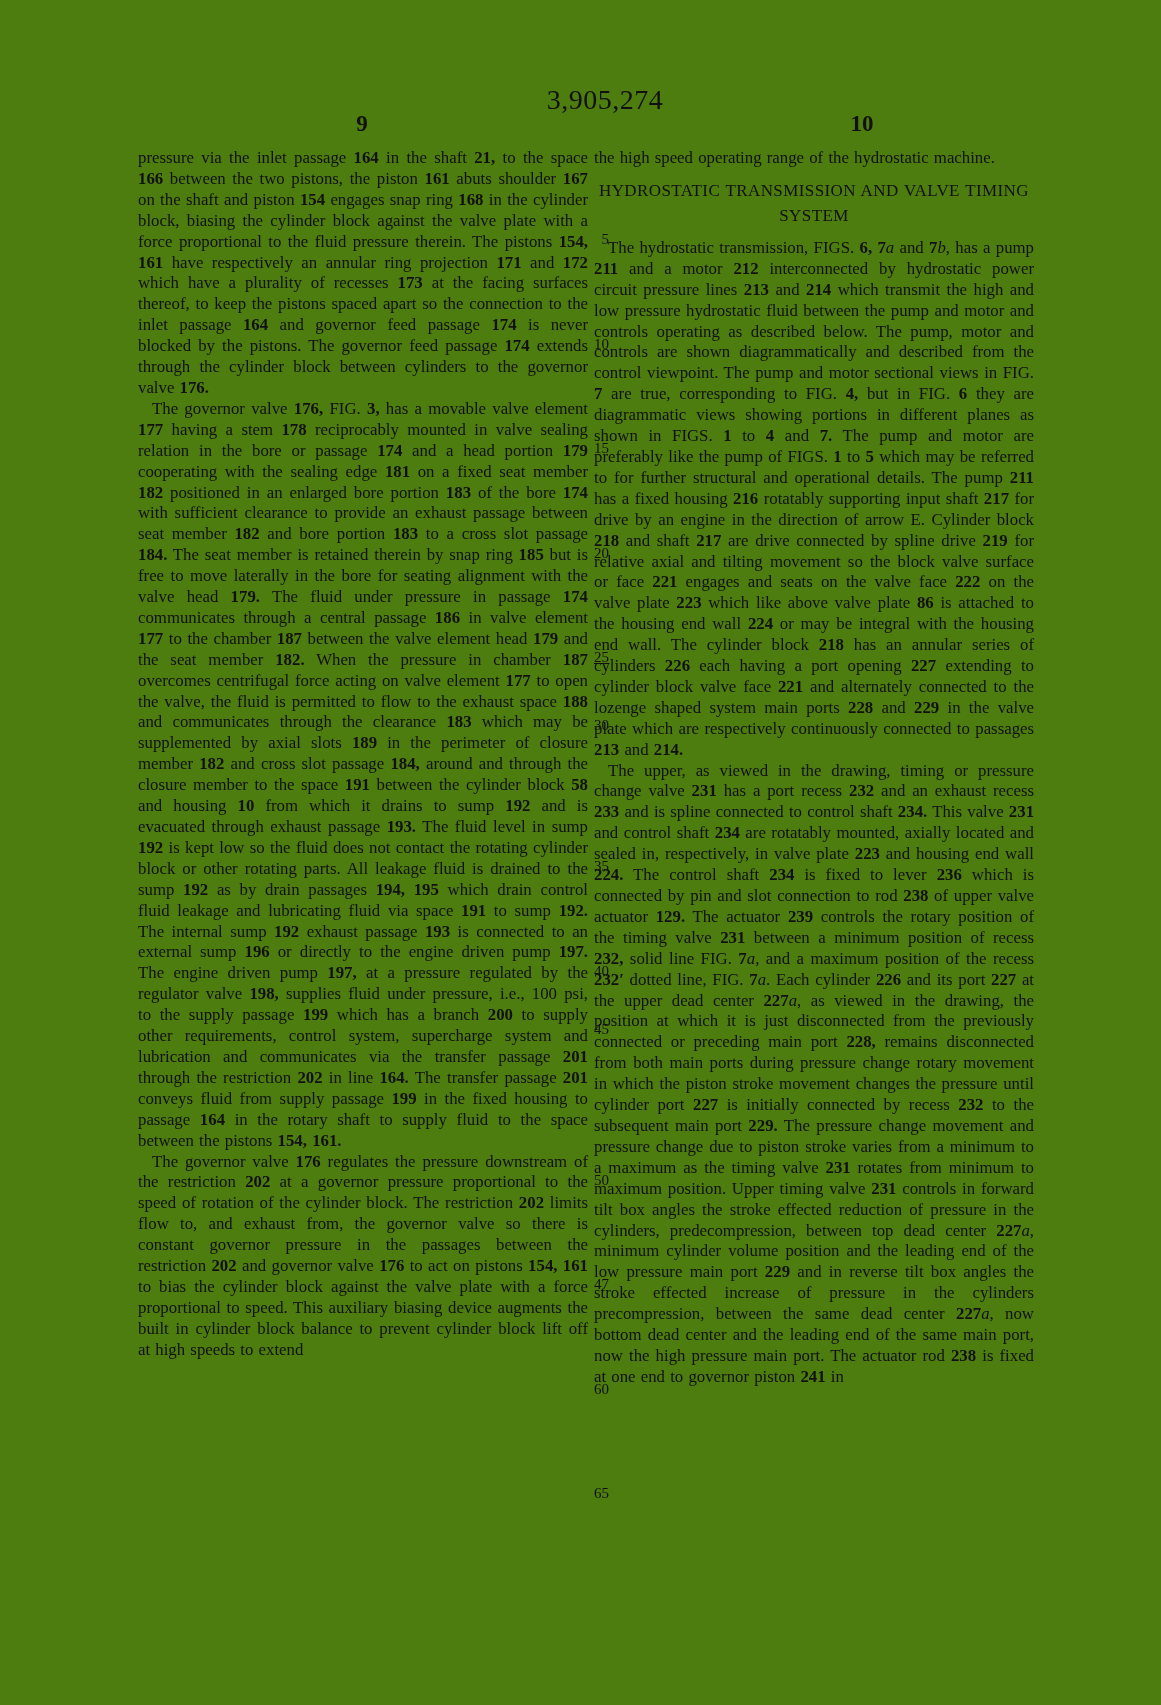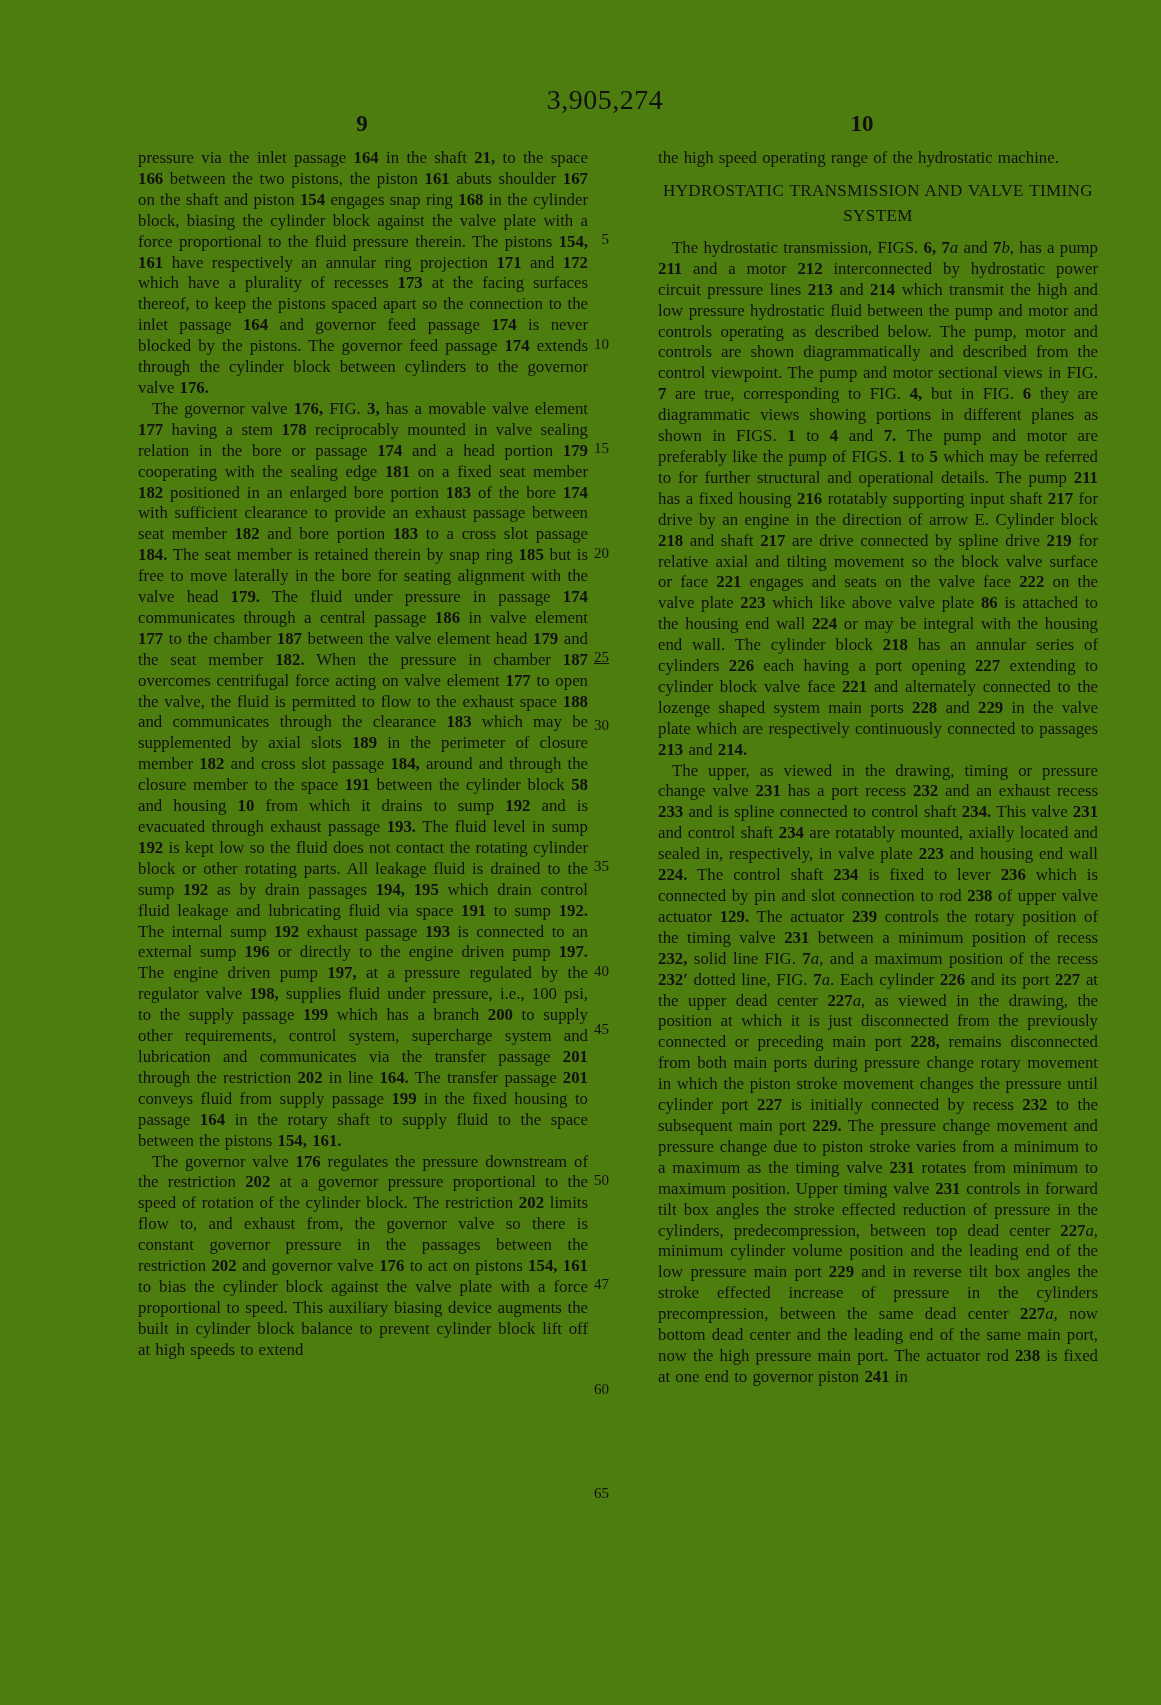--- a/index.html
+++ b/index.html
@@ -25,21 +25,21 @@
   }
   .col-number-left  { left:332px; }
   .col-number-right { left:832px; }
   .column {
     position:absolute; top:148px;
     text-align:justify;
     font-size:16.8px; line-height:20.9px;
     word-spacing:0.06em;
   }
   .column-left  { left:138px; width:450px; }
-  .column-right { left:658px; width:440px;font-family:Liberation Serif, serif; }
+  .column-right { left:594px; width:440px;font-family:Liberation Serif, serif; }
   .para { margin:0; text-indent:14px; }
   .para.continuation { text-indent:0; }
   .para b { font-weight:bold; }
   .section-heading {
     font-size:17px; font-weight:normal;
     text-align:center; text-indent:0;
     margin:9px 0 10px 0; line-height:25px;
     letter-spacing:0.4px;
   }
   .gutter {

